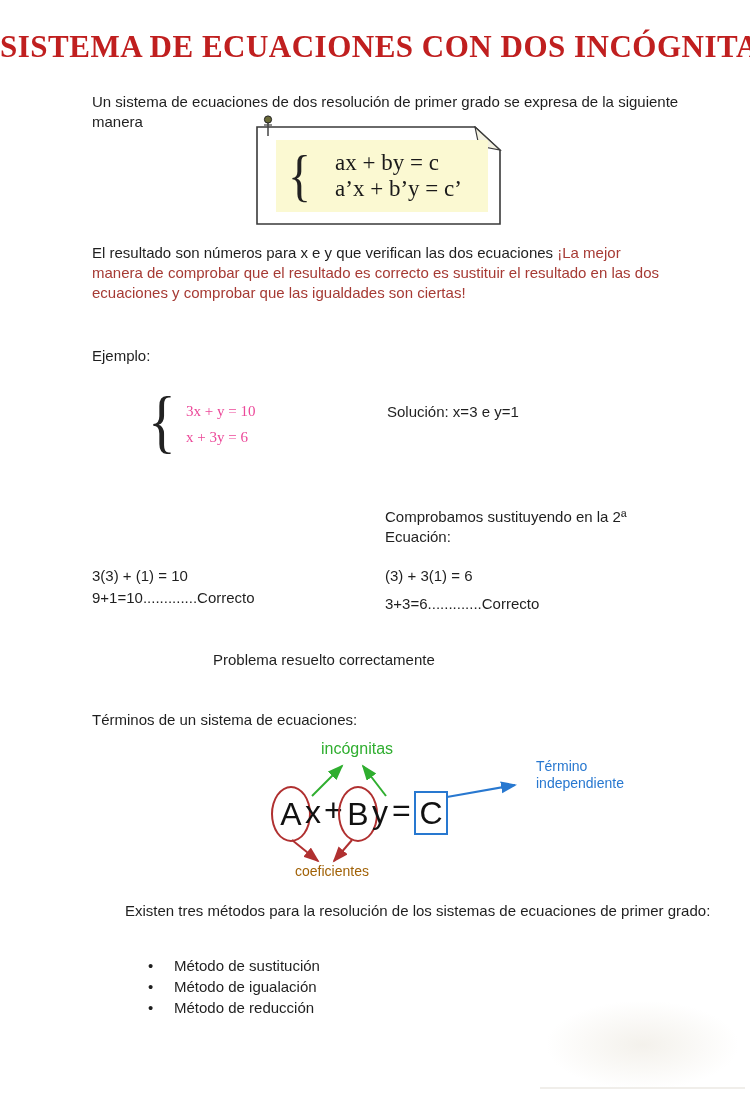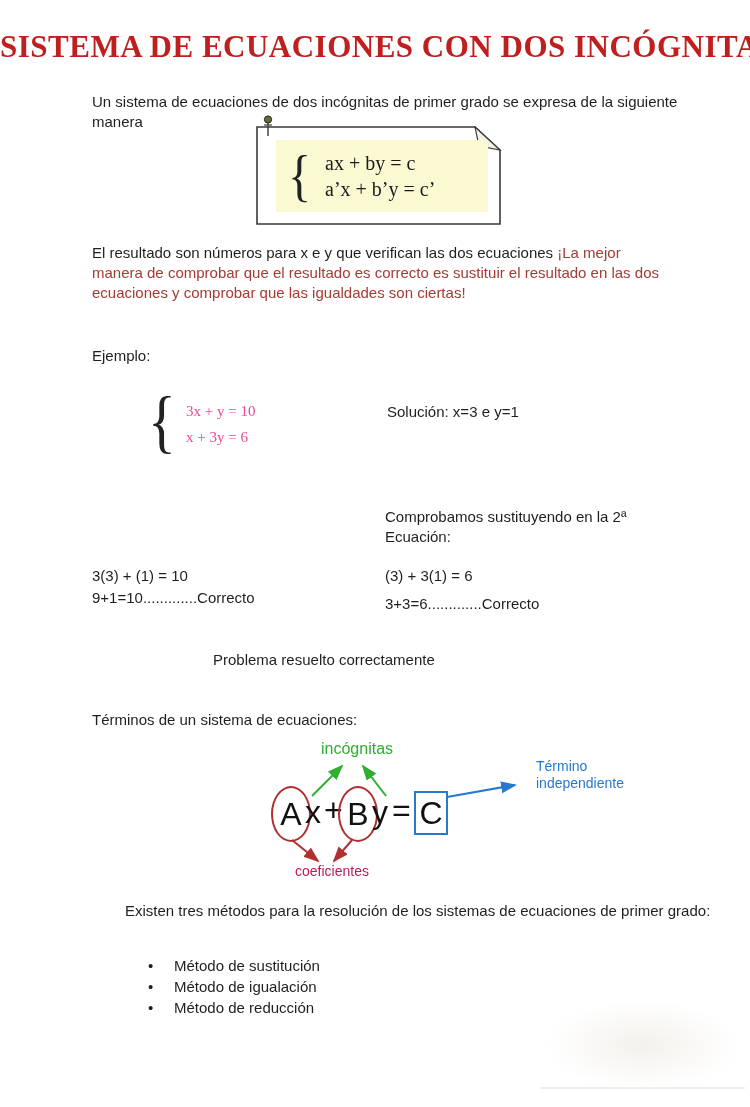--- a/index.html
+++ b/index.html
@@ -11,40 +11,40 @@
   .title{position:absolute;left:0;top:8px;width:750px;text-align:center;white-space:nowrap;
          font-family:"Liberation Serif","DejaVu Serif",serif;font-weight:bold;
          font-size:31px;color:#c01f1f;letter-spacing:0.5px;}
 
   .intro{left:92px;top:92px;width:600px;}
 
   .note-yellow{left:276px;top:140px;width:212px;height:72px;background:#fbf9d2;
                display:flex;align-items:center;}
   .note-brace{font-family:"Liberation Serif","DejaVu Serif",serif;font-size:48px;line-height:1;
               transform:scaleY(1.2);margin-left:12px;color:#222;font-weight:400;}
-  .note-eqs{margin-left:14px;font-family:"Liberation Serif","DejaVu Serif",serif;
-            font-size:20px;line-height:26px;color:#1a1a1a;}
+  .note-eqs{margin-left:24px;font-family:"Liberation Serif","DejaVu Serif",serif;
+            font-size:23px;line-height:26px;color:#1a1a1a;}
 
   .para2{left:92px;top:243px;width:580px;}
   .red-text{color:#a63a34;}
 
   .example-heading{left:92px;top:346px;}
   .example-brace{left:148px;top:386px;font-family:"Liberation Serif","DejaVu Serif",serif;
                  font-size:58px;line-height:1;transform:scaleY(1.22);transform-origin:top left;
                  color:#222;font-weight:400;}
   .example-eqs{left:186px;top:398px;font-family:"Liberation Serif","DejaVu Serif",serif;
                font-size:15px;line-height:26px;color:#ec4899;}
   .solution{left:387px;top:402px;}
 
   .check-heading{width:268px;}
   .conclusion{left:213px;top:650px;}
   .terms-heading{left:92px;top:710px;}
 
   .lbl-green{left:321px;top:740px;color:#2fae2f;font-size:16px;}
-  .lbl-red{left:295px;top:863px;color:#be185d;font-size:14px;}
+  .lbl-red{left:295px;top:863px;color:#a16207;font-size:14px;}
   .lbl-blue{left:536px;top:758px;color:#2878d0;font-size:14px;line-height:17px;width:115px;}
 
   .eq-letter{position:absolute;font-size:32px;line-height:44px;color:#111;}
   .circ{position:absolute;width:36px;height:52px;border:2px solid #b03030;border-radius:50%;
         display:flex;align-items:center;justify-content:center;font-size:32px;color:#111;}
   .cbox{position:absolute;width:30px;height:40px;border:2px solid #2878d0;
         display:flex;align-items:center;justify-content:center;font-size:32px;color:#111;}
 
   .methods-intro{left:92px;top:901px;width:600px;margin-left:33px;}
   .methods-list{left:148px;top:955px;}
@@ -55,21 +55,21 @@
              background:radial-gradient(ellipse at center, rgba(214,205,185,0.28), rgba(255,255,255,0) 70%);}
   .streak{left:540px;top:1087px;width:205px;height:2px;background:#e9e7e1;opacity:0.7;}
 </style>
 </head>
 <body>
 
 <div class="page">
 
   <h1 class="title">SISTEMA DE ECUACIONES CON DOS INCÓGNITAS</h1>
 
-  <p class="abs intro body-text">Un sistema de ecuaciones de dos incógnitas de primer grado se expresa de la siguiente manera</p>
+  <p class="abs intro body-text">Un sistema de ecuaciones de dos resolución de primer grado se expresa de la siguiente manera</p>
 
   <svg class="abs" style="left:256px;top:126px;" width="246" height="100">
     <path d="M1,1 H219 L244,24 V98 H1 Z" fill="#ffffff" stroke="#3a3a3a" stroke-width="1.6"></path>
     <polygon points="219,1 244,24 223,20" fill="#f4f2e2" stroke="#3a3a3a" stroke-width="1.2"></polygon>
   </svg>
   <svg class="abs" style="left:260px;top:114px;" width="16" height="26">
     <line x1="8" y1="8" x2="8" y2="22" stroke="#444" stroke-width="1.5"></line>
     <line x1="4" y1="11" x2="12" y2="11" stroke="#444" stroke-width="1.2"></line>
     <circle cx="8" cy="5.5" r="3.6" fill="#6a6a38" stroke="#222" stroke-width="1"></circle>
   </svg>

